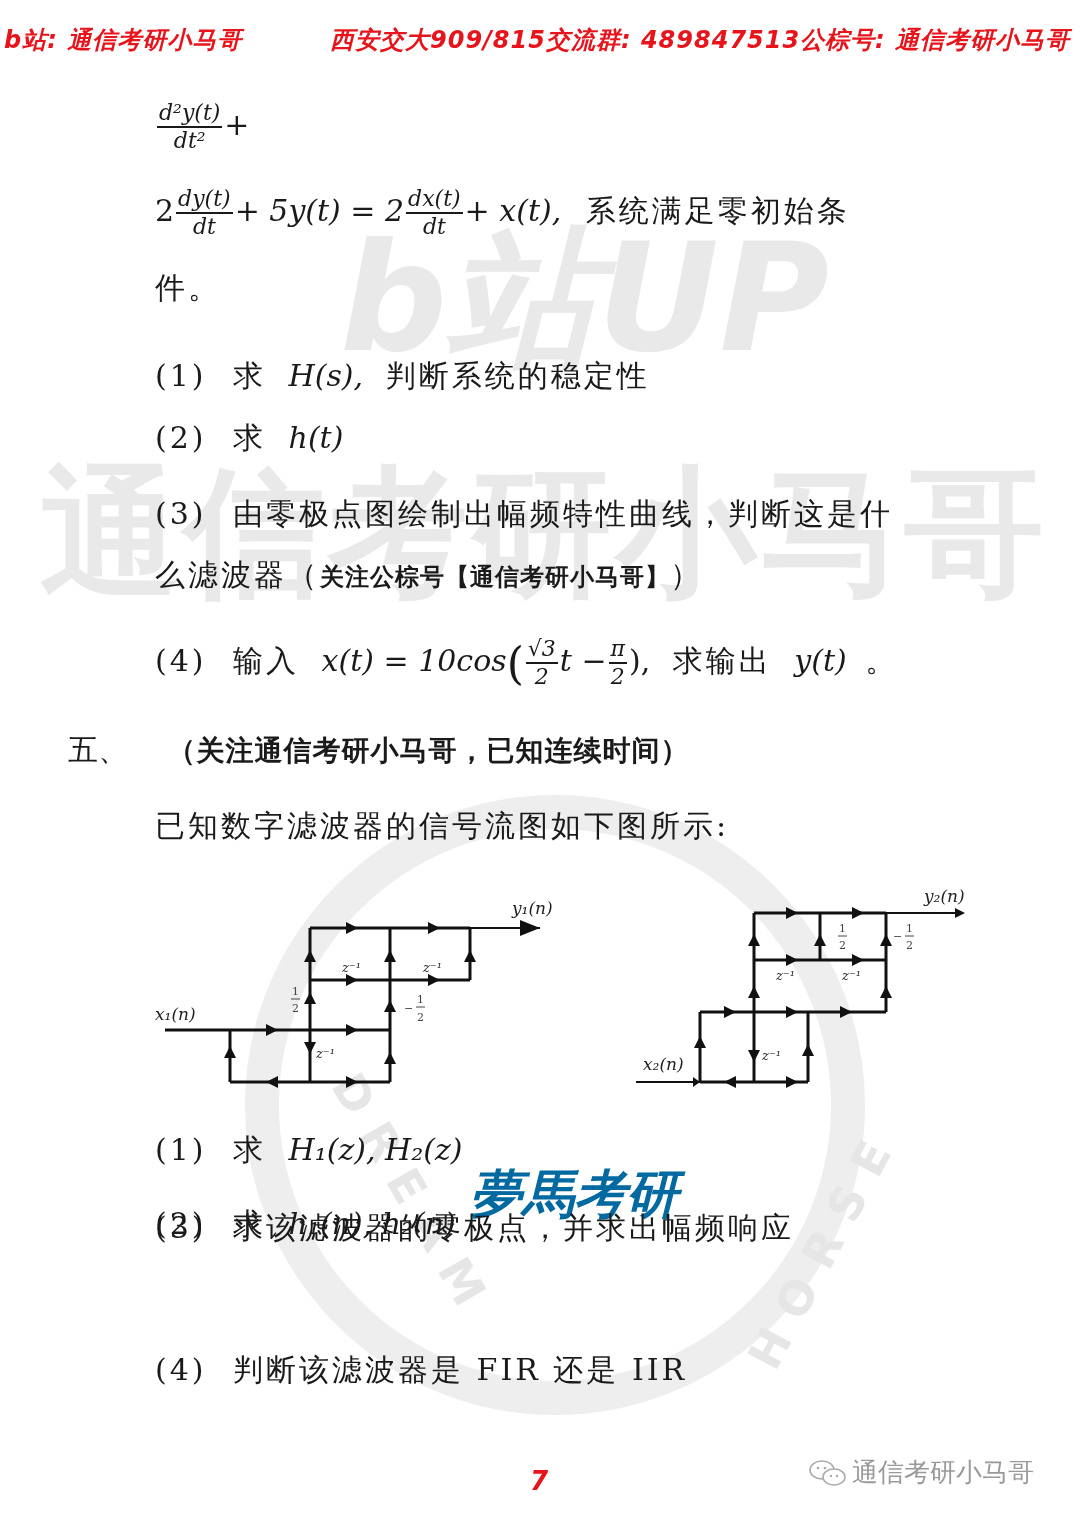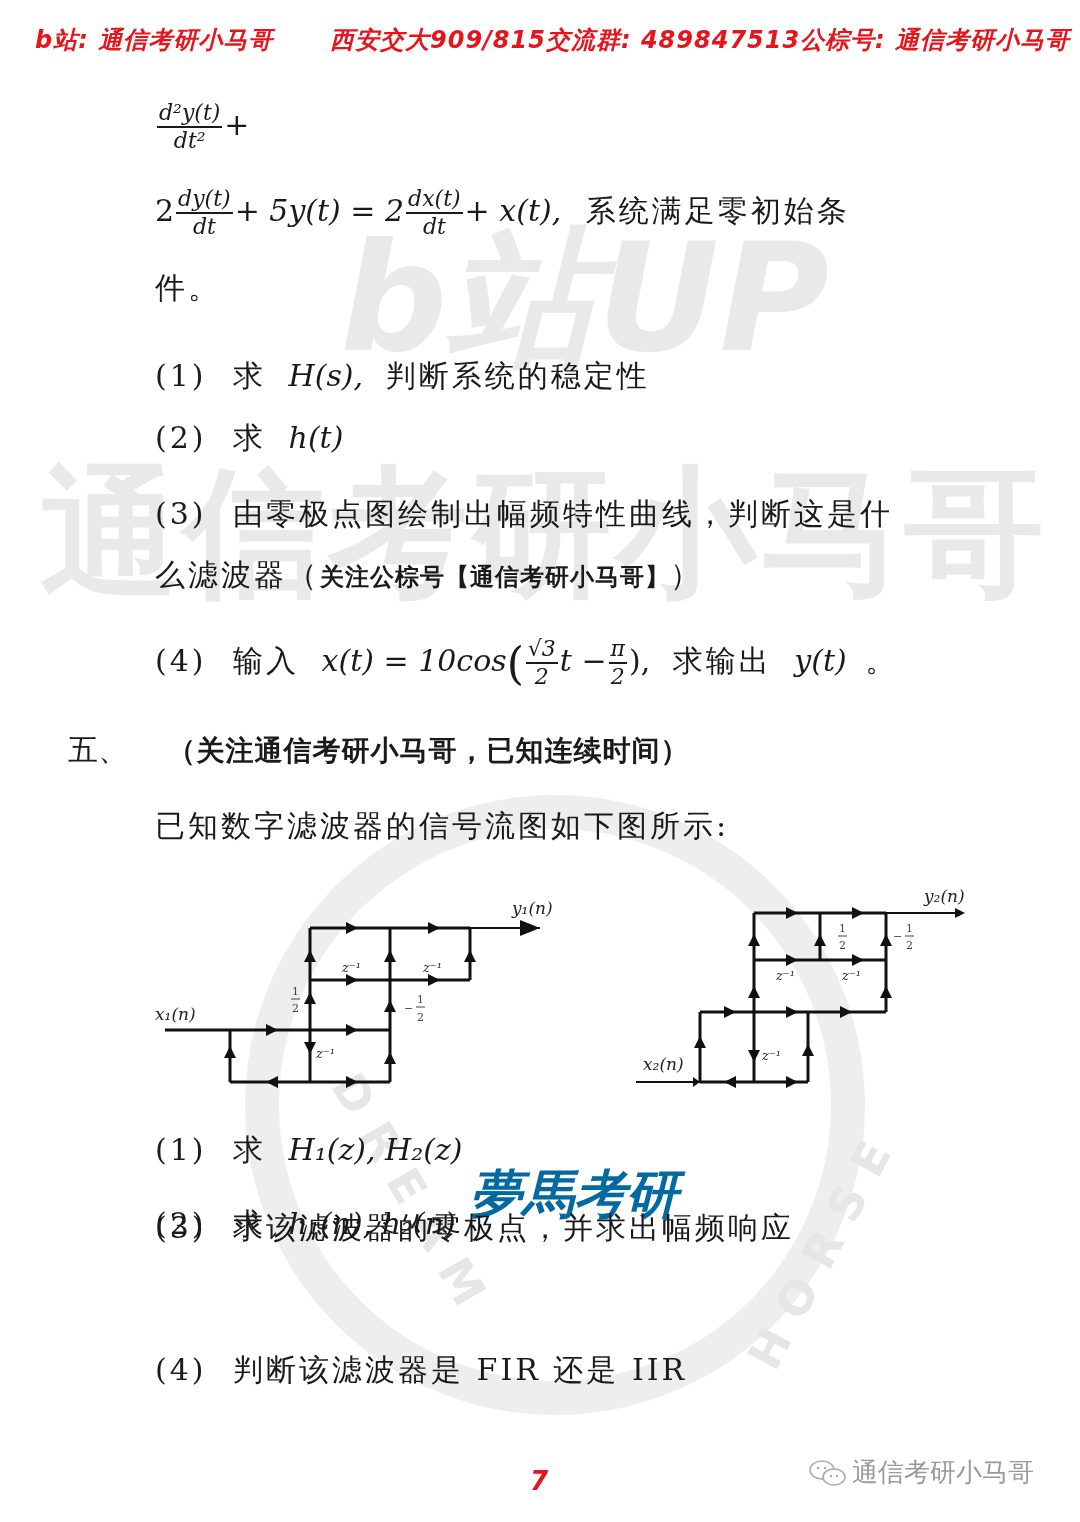--- a/index.html
+++ b/index.html
@@ -28,21 +28,21 @@
 <body>
 
 <div class="wm-circle"></div>
 <div class="wm" style="left:340px;top:200px;font-size:150px;font-style:italic;">b站UP</div>
 <div class="wm" style="left:40px;top:440px;font-size:140px;letter-spacing:4px;">通信考研小马哥</div>
 <div class="wm" style="left:470px;top:1160px;font-size:52px;color:#0369a1;font-family:'DejaVu Serif',serif;font-style:italic;">夢馬考研</div>
 <div class="wm" style="left:275px;top:1170px;font-size:46px;color:#e6e6e6;transform:rotate(60deg);letter-spacing:18px;">DREAM</div>
 <div class="wm" style="left:690px;top:1220px;font-size:46px;color:#e6e6e6;transform:rotate(-62deg);letter-spacing:18px;">HORSE</div>
 
 <div class="header">
-  <span style="left:4px;margin-left:31px;">b站: 通信考研小马哥</span>
+  <span style="left:4px;">b站: 通信考研小马哥</span>
   <span style="left:330px;">西安交大909/815交流群: 489847513</span>
   <span style="left:800px;">公棕号: 通信考研小马哥</span>
 </div>
 
 <div class="line" style="top:100px;">
   <span class="frac">
     <span class="num">d²y(t)</span>
     <span class="den">dt²</span>
   </span><span class="math" style="font-style:normal;">+</span>
 </div>

